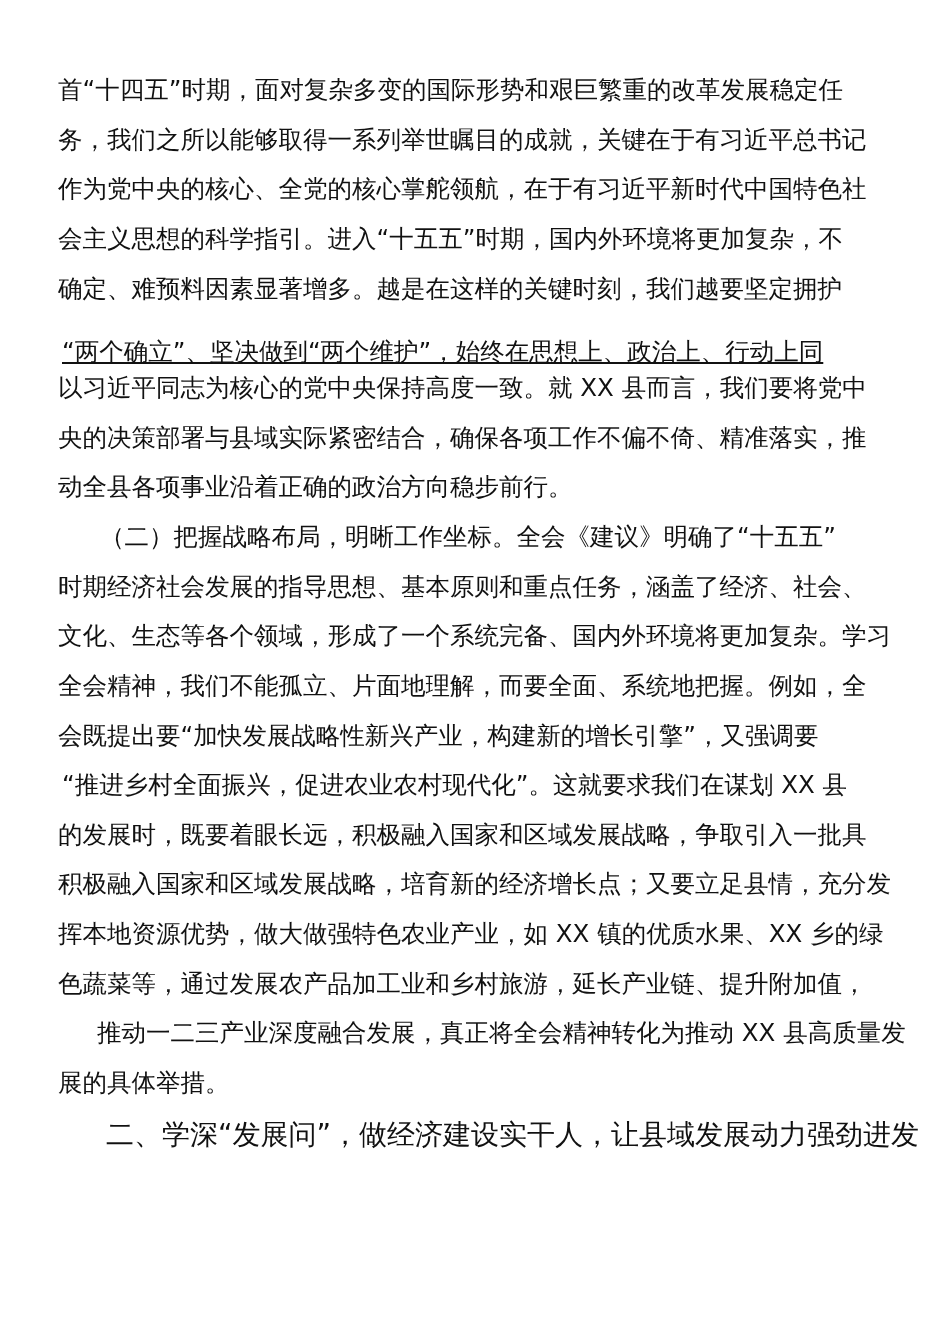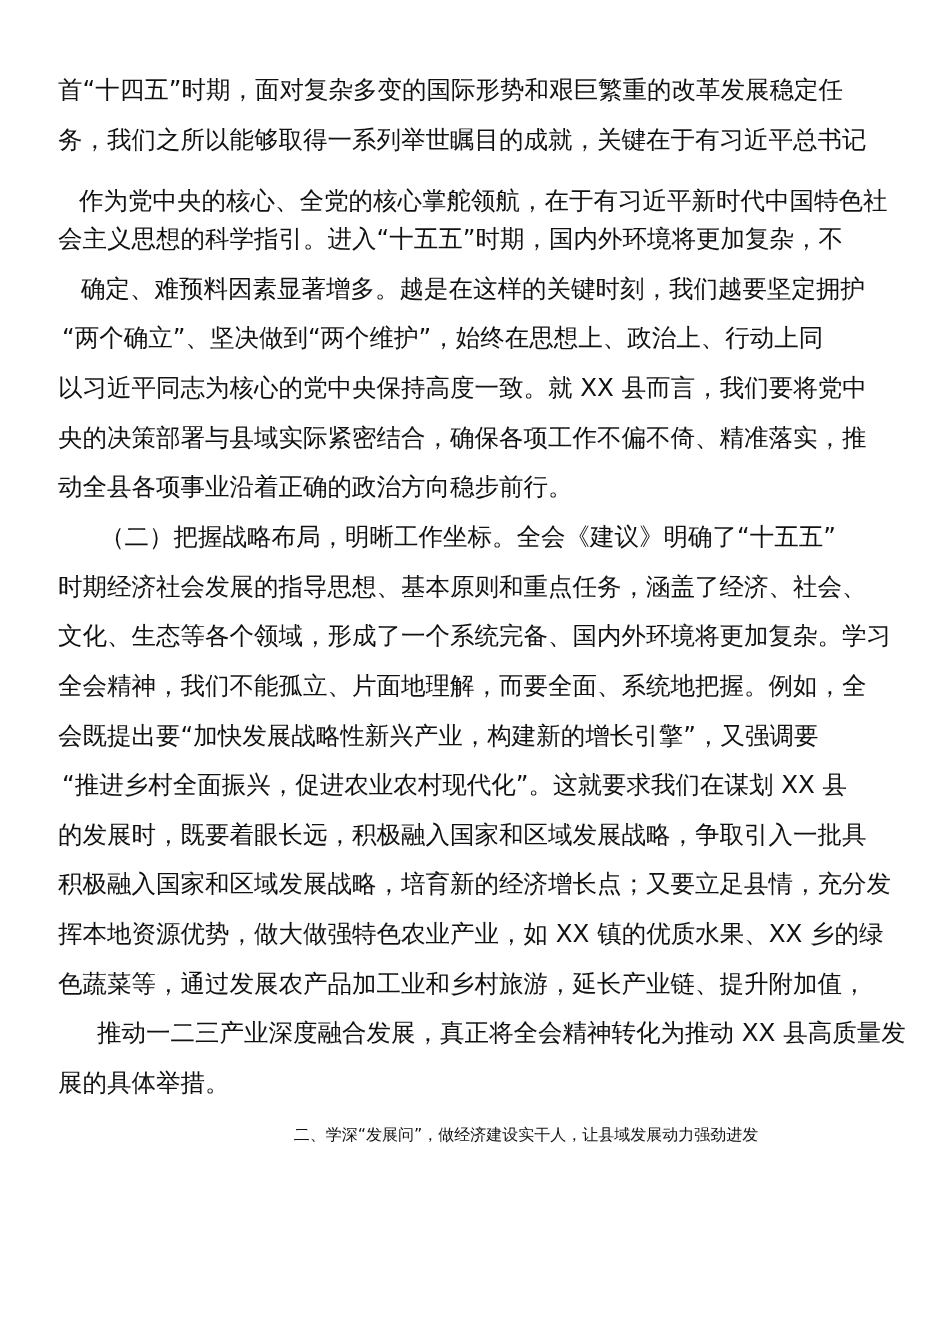--- a/index.html
+++ b/index.html
@@ -27,35 +27,34 @@
       position: absolute;
       left: 58px;
       width: 840px;
       height: 40px;
       font-size: 24.5px;
       line-height: 40px;
       white-space: nowrap;
       letter-spacing: 0px;
     }
     .heading {
-      font-size: 16px;
+      font-size: 28px;
       font-weight: normal;
-      text-align: center;
     }
   </style>
 </head>
 <body>
 
 <div class="page">
   <div class="line" style="top:70px;">首“十四五”时期，面对复杂多变的国际形势和艰巨繁重的改革发展稳定任</div>
   <div class="line" style="top:120px;">务，我们之所以能够取得一系列举世瞩目的成就，关键在于有习近平总书记</div>
-  <div class="line" style="top:181px;margin-left:21px;">作为党中央的核心、全党的核心掌舵领航，在于有习近平新时代中国特色社</div>
+  <div class="line" style="top:169px;">作为党中央的核心、全党的核心掌舵领航，在于有习近平新时代中国特色社</div>
   <div class="line" style="top:219px;">会主义思想的科学指引。进入“十五五”时期，国内外环境将更加复杂，不</div>
-  <div class="line" style="top:269px;margin-left:23px;">确定、难预料因素显著增多。越是在这样的关键时刻，我们越要坚定拥护</div>
-  <div class="line" style="top:318px; left:62px;">“两个确立”、坚决做到“两个维护”，始终在思想上、政治上、行动上同</div>
+  <div class="line" style="top:269px;">确定、难预料因素显著增多。越是在这样的关键时刻，我们越要坚定拥护</div>
+  <div class="line" style="top:332px; left:62px;text-decoration:underline;">“两个确立”、坚决做到“两个维护”，始终在思想上、政治上、行动上同</div>
   <div class="line" style="top:368px;">以习近平同志为核心的党中央保持高度一致。就 XX 县而言，我们要将党中</div>
   <div class="line" style="top:418px;">央的决策部署与县域实际紧密结合，确保各项工作不偏不倚、精准落实，推</div>
   <div class="line" style="top:467px;">动全县各项事业沿着正确的政治方向稳步前行。</div>
 
   <div class="line" style="top:517px; left:100px;">（二）把握战略布局，明晰工作坐标。全会《建议》明确了“十五五”</div>
   <div class="line" style="top:567px;">时期经济社会发展的指导思想、基本原则和重点任务，涵盖了经济、社会、</div>
   <div class="line" style="top:616px;">文化、生态等各个领域，形成了一个系统完备、国内外环境将更加复杂。学习</div>
   <div class="line" style="top:666px;">全会精神，我们不能孤立、片面地理解，而要全面、系统地把握。例如，全</div>
   <div class="line" style="top:716px;">会既提出要“加快发展战略性新兴产业，构建新的增长引擎”，又强调要</div>
   <div class="line" style="top:765px; left:62px;">“推进乡村全面振兴，促进农业农村现代化”。这就要求我们在谋划 XX 县</div>

